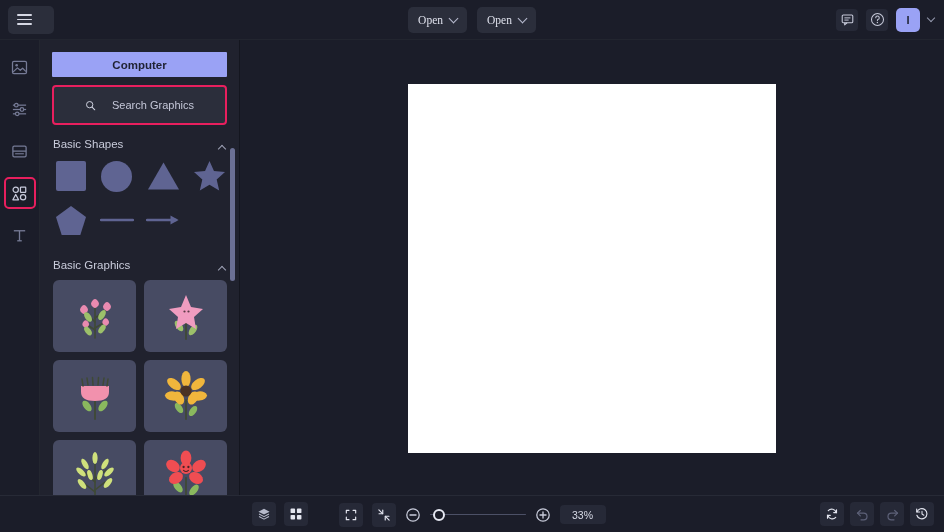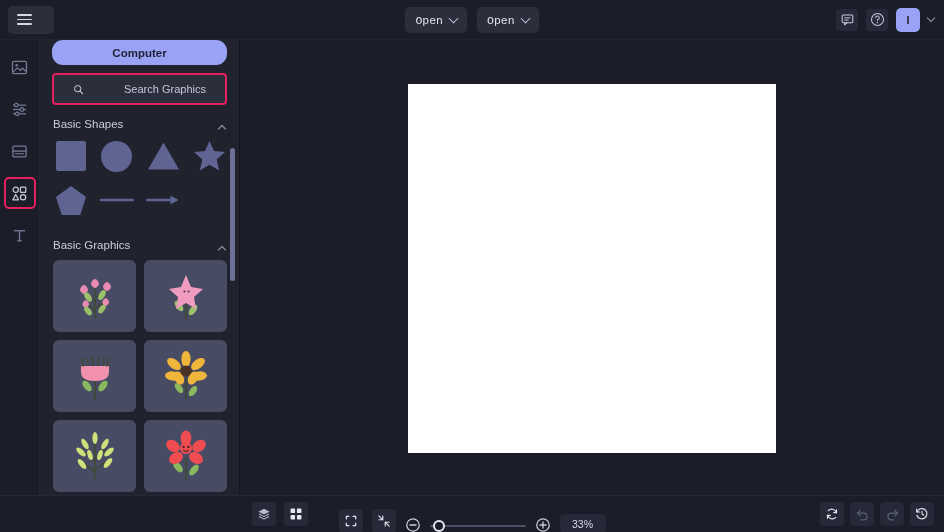--- a/index.html
+++ b/index.html
@@ -45,21 +45,21 @@
     display: flex; align-items: center; justify-content: center; gap: 10px;
     pointer-events: none;
   }
   .topbar-center > * { pointer-events: auto; }
   .tbtn {
     display: flex; align-items: center; gap: 7px;
     height: 26px; padding: 8px 10px;
     background: #2b2e3b; border-radius: 5px;
     font-size: 11.5px; color: #dfe1ec; cursor: pointer;
     border: none;
-    font-family: Liberation Mono, monospace;
+    font-family: Liberation Serif, serif;
   }
   .chev {
     width: 7px; height: 7px; display:inline-block;
     border-right: 1.4px solid #b9bcd0; border-bottom: 1.4px solid #b9bcd0;
     transform: translateY(-2px) rotate(45deg);
   }
 
   .topbar-right {
     margin-left: auto; display: flex; align-items: center; gap: 8px;
     padding-right: 10px;
@@ -105,30 +105,30 @@
     width: 200px; flex: 0 0 200px; background: #20222e;
     position: relative; overflow: hidden;
     border-right: 1px solid #14161f;
   }
   .panel-head {
     display: flex; align-items: center; justify-content: space-between;
     padding: 13px 13px 0 13px;
   }
   .panel-title { font-size: 14px; color: #e8eaf4; font-weight: 400; }
   .computer-btn {
-    display: block; margin: 0 12px 0 12px; height: 25px;
-    background: #9aa2f5; color: #1f2233; border: none; border-radius: 11px;
+    display: block; margin: 12px 12px 0 12px; height: 25px;
+    background: #9aa2f5; color: #1f2233; border: none; border-radius: 1px;
     font-size: 11.5px; font-weight: 600; width: calc(100% - 24px);
     cursor: pointer; font-family: "Liberation Sans", sans-serif;
   }
   .search-wrap { margin: 8px 12px 0 12px; }
   .search-box {
-    height: 32px; background: #2b2e3b; border-radius: 4px;
+    height: 40px; background: #2b2e3b; border-radius: 4px;
     border: 2.5px solid #e81f5e;
-    display: flex; align-items: center; justify-content: center; gap: 20px;
+    display: flex; align-items: center; justify-content: center; gap: 8px;
     cursor: text;
   }
   .search-text { font-size: 11px; color: #c4c7d8; }
 
   .section-head {
     display: flex; align-items: flex-end; justify-content: space-between;
     padding: 13px 14px 0 13px; cursor: pointer;
   }
   .section-title { font-size: 11.5px; color: #c9ccdb; }
   .caret-up {
@@ -184,21 +184,21 @@
     position: relative;
   }
   .bb-left { display: flex; align-items: center; gap: 8px; padding-left: 252px; }
   .bb-icon {
     width: 24px; height: 24px; border-radius: 4px; background: #262937;
     display: flex; align-items: center; justify-content: center;
     cursor: pointer;
   }
   .bb-center {
     position: absolute; left: 0; right: 0; top: 0; height: 37px;
-    display: flex; align-items: flex-end; justify-content: center; gap: 9px;
+    display: flex; align-items: center; justify-content: center; gap: 9px;
     pointer-events: none;
   }
   .bb-center > * { pointer-events: auto; }
   .zoom-slider {
     width: 96px; height: 14px; position: relative; cursor: pointer;
     display: flex; align-items: center;
   }
   .zoom-track { width: 100%; height: 1.6px; background: #4c5066; border-radius: 2px; }
   .zoom-thumb {
     position: absolute; left: 2px; top: 1px;

